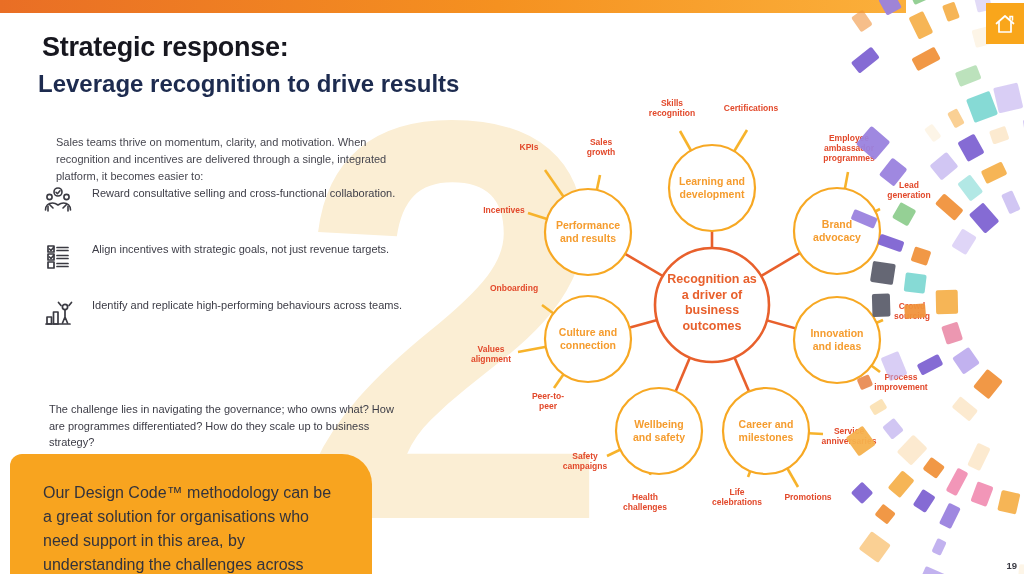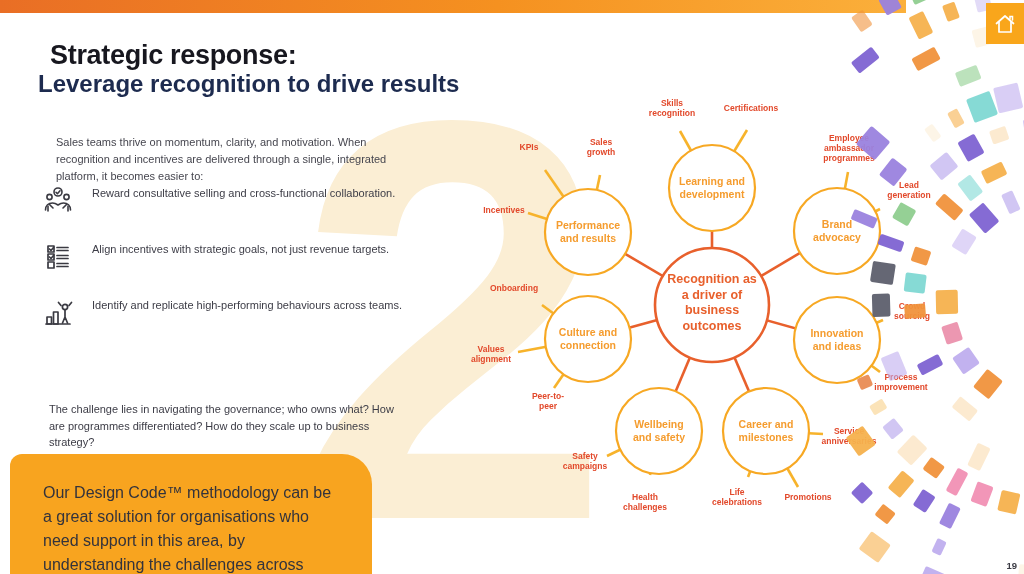--- a/index.html
+++ b/index.html
@@ -6,21 +6,21 @@
   .slide{position:relative;width:1024px;height:574px;background:#ffffff;overflow:hidden;
          font-family:"Liberation Sans",sans-serif;margin:0 auto;}
   
   .watermark{position:absolute;left:295px;top:36px;font-size:570px;line-height:1;
              font-weight:700;color:#fbeed4;z-index:0;letter-spacing:-10px;}
   
   .topbar{position:absolute;left:0;top:0;width:906px;height:13px;z-index:3;
           background:linear-gradient(90deg,#e96e25 0%,#f59120 55%,#fbb03b 100%);}
   
   .content{position:absolute;left:0;top:0;width:460px;z-index:4;}
-  h1.title{position:absolute;left:38px;top:28px;margin:12px;font-size:27px;font-weight:800;
+  h1.title{position:absolute;left:38px;top:28px;margin:4px;font-size:27px;font-weight:800;
            color:#17171f;letter-spacing:-.3px;white-space:nowrap;}
   h2.subtitle{position:absolute;left:38px;top:70px;margin:0;font-size:24px;font-weight:800;
               color:#1d2b4f;white-space:nowrap;}
   p.intro{position:absolute;left:40px;top:118px;width:352px;margin:16px;font-size:11px;
           line-height:1.55;color:#46464f;}
   .bullets{position:absolute;left:40px;top:183px;width:380px;}
   .bullet{display:flex;align-items:flex-start;gap:16px;margin-bottom:20px;}
   .bullet .bicon{flex:0 0 36px;height:36px;display:flex;align-items:center;justify-content:center;}
   .bullet .btext{font-size:11px;line-height:1.45;color:#3c3c46;padding-top:3px;width:310px;}
   p.challenge{position:absolute;left:40px;top:392px;width:360px;margin:9px;font-size:11px;

